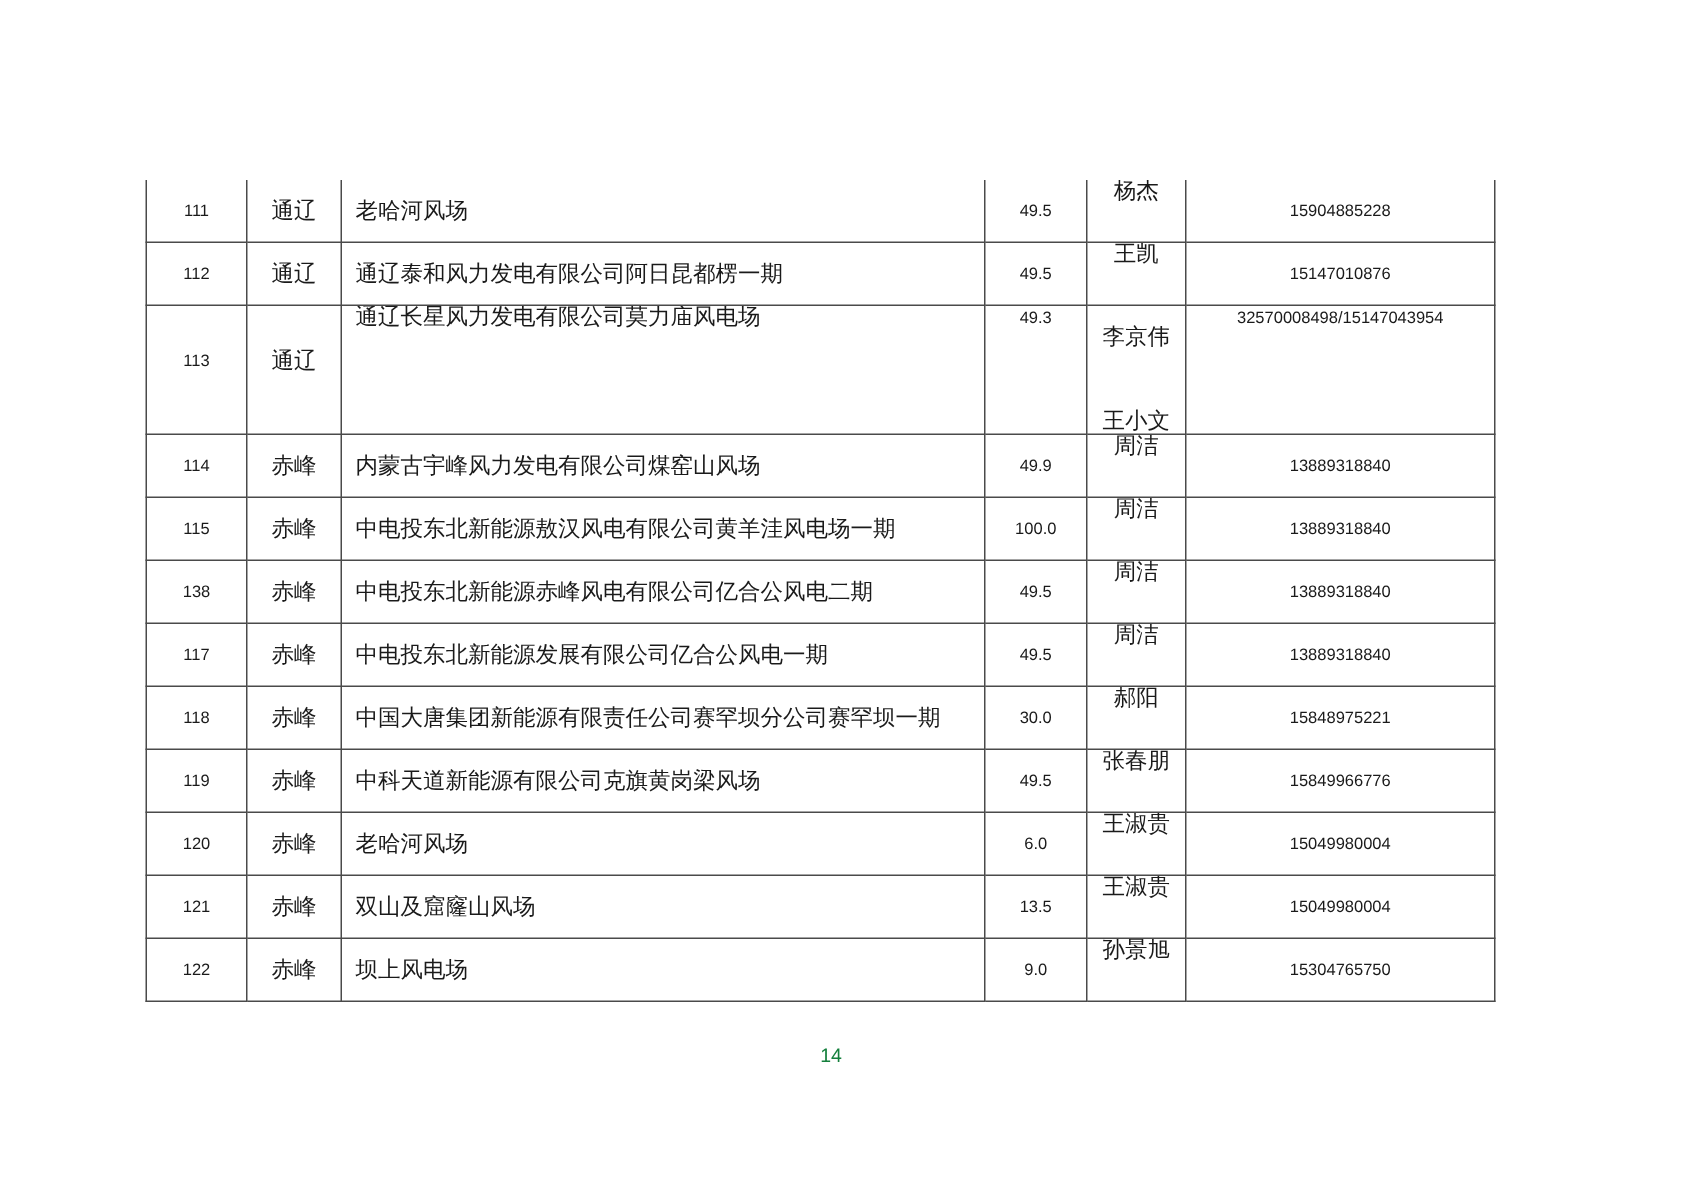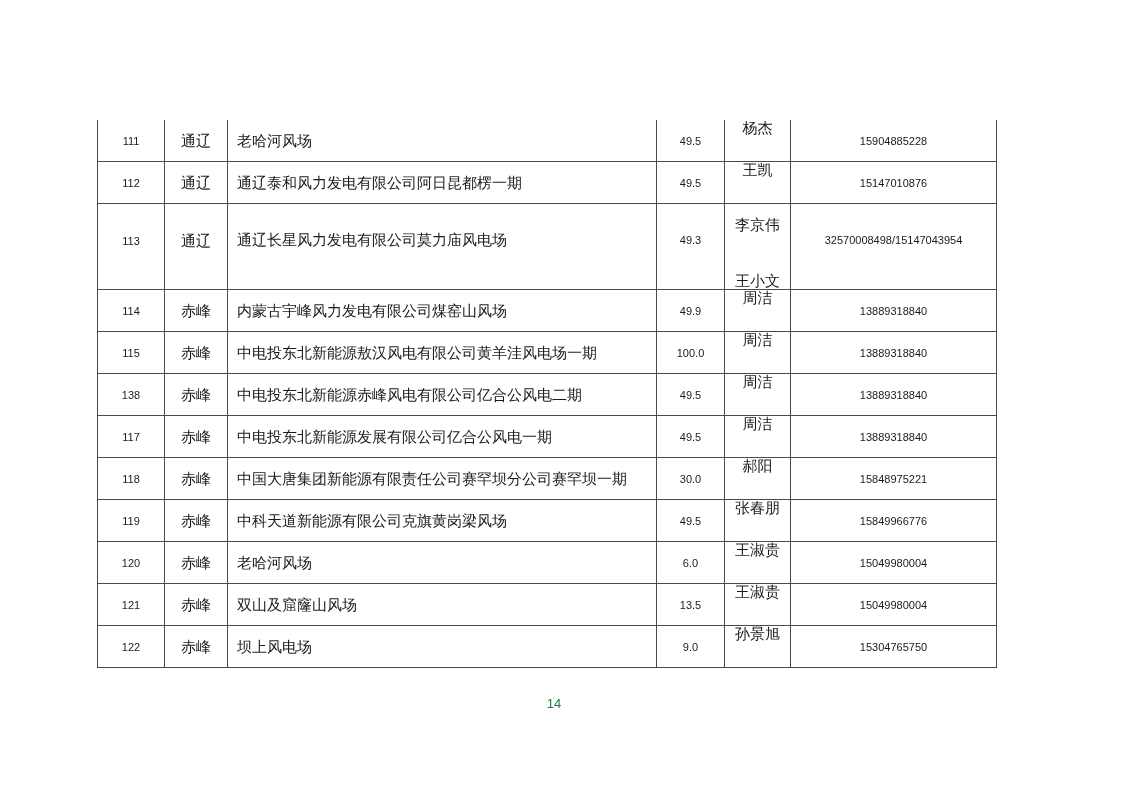--- a/index.html
+++ b/index.html
@@ -32,21 +32,21 @@
   }
   .cell:first-child { border-left: 1px solid #4a4a4a; }
   .cell span { line-height: 16px; white-space: nowrap; }
 
   .c-index, .c-capacity, .c-phone { font-size: 11px; }
   .c-name { justify-content: flex-start; padding-left: 9px; }
   .c-contact { flex-direction: column; justify-content: flex-start; }
 
   
   .tall .c-index, .tall .c-region { padding-bottom: 12px; }
-  .tall .c-name, .tall .c-capacity, .tall .c-phone { align-items: center; padding-bottom: 13px; }
+  .tall .c-name, .tall .c-capacity, .tall .c-phone { align-items: flex-start; padding-bottom: 13px; }
   .tall .c-contact { justify-content: space-between; padding-top: 13px; }
 
   .page-number {
     position: absolute;
     left: 0; right: 14px; top: 696px;
     text-align: center;
     font-size: 13px;
     color: #15803d;
   }
 </style>

